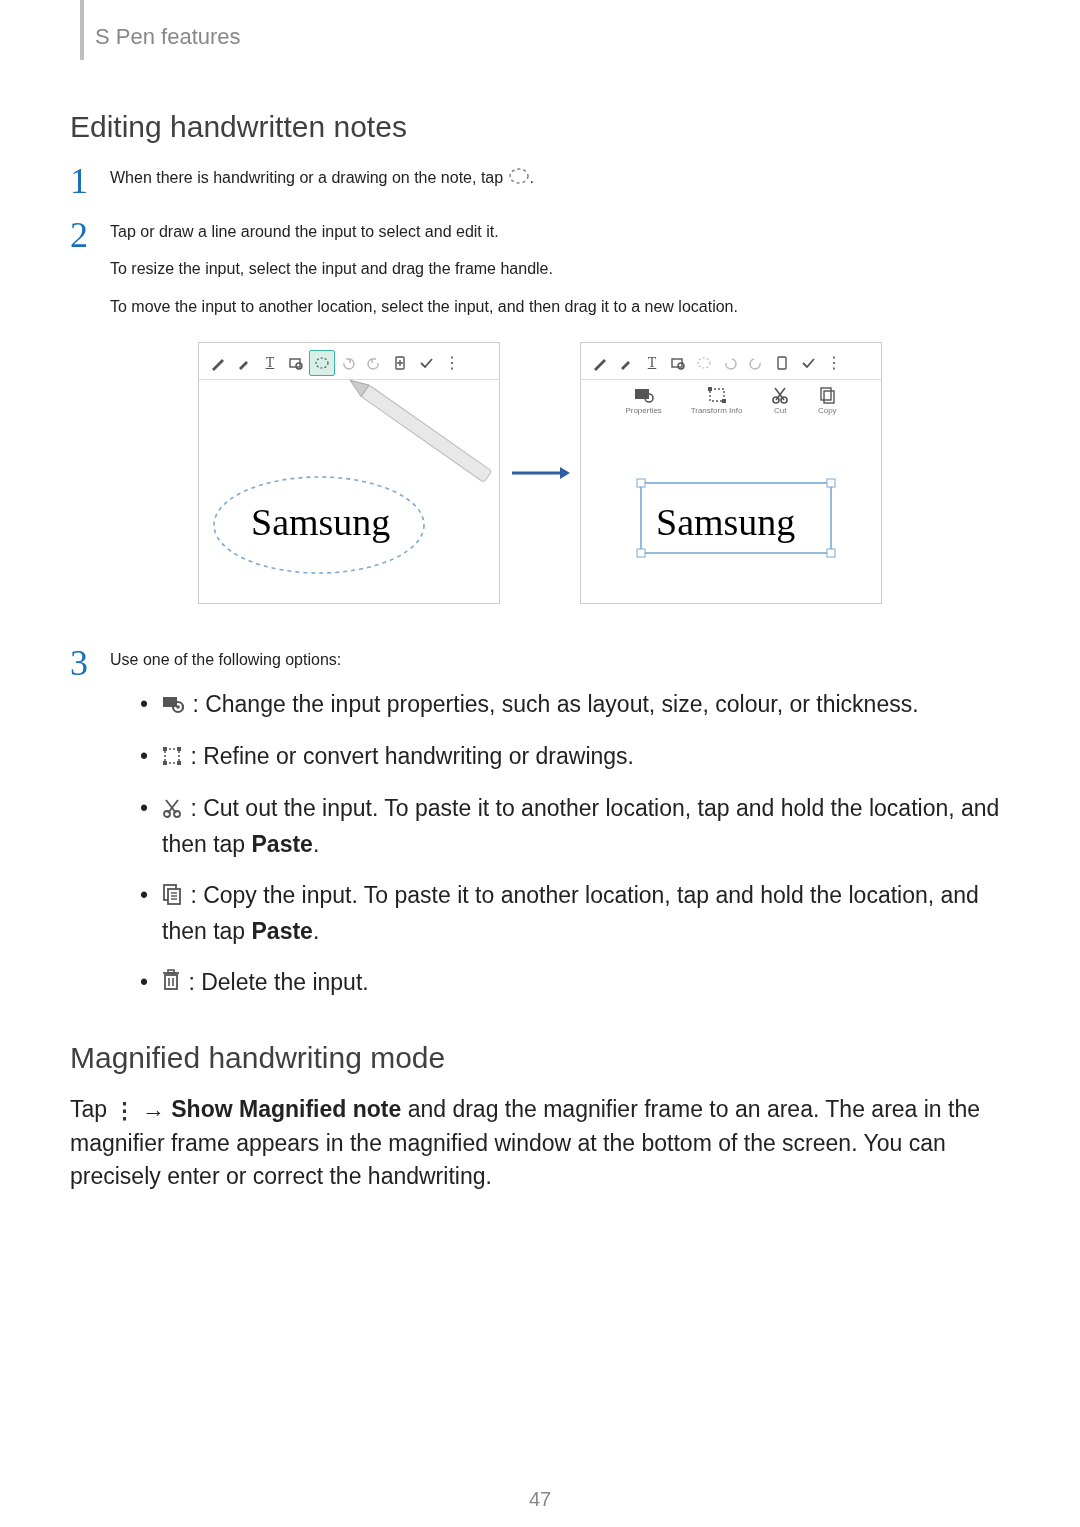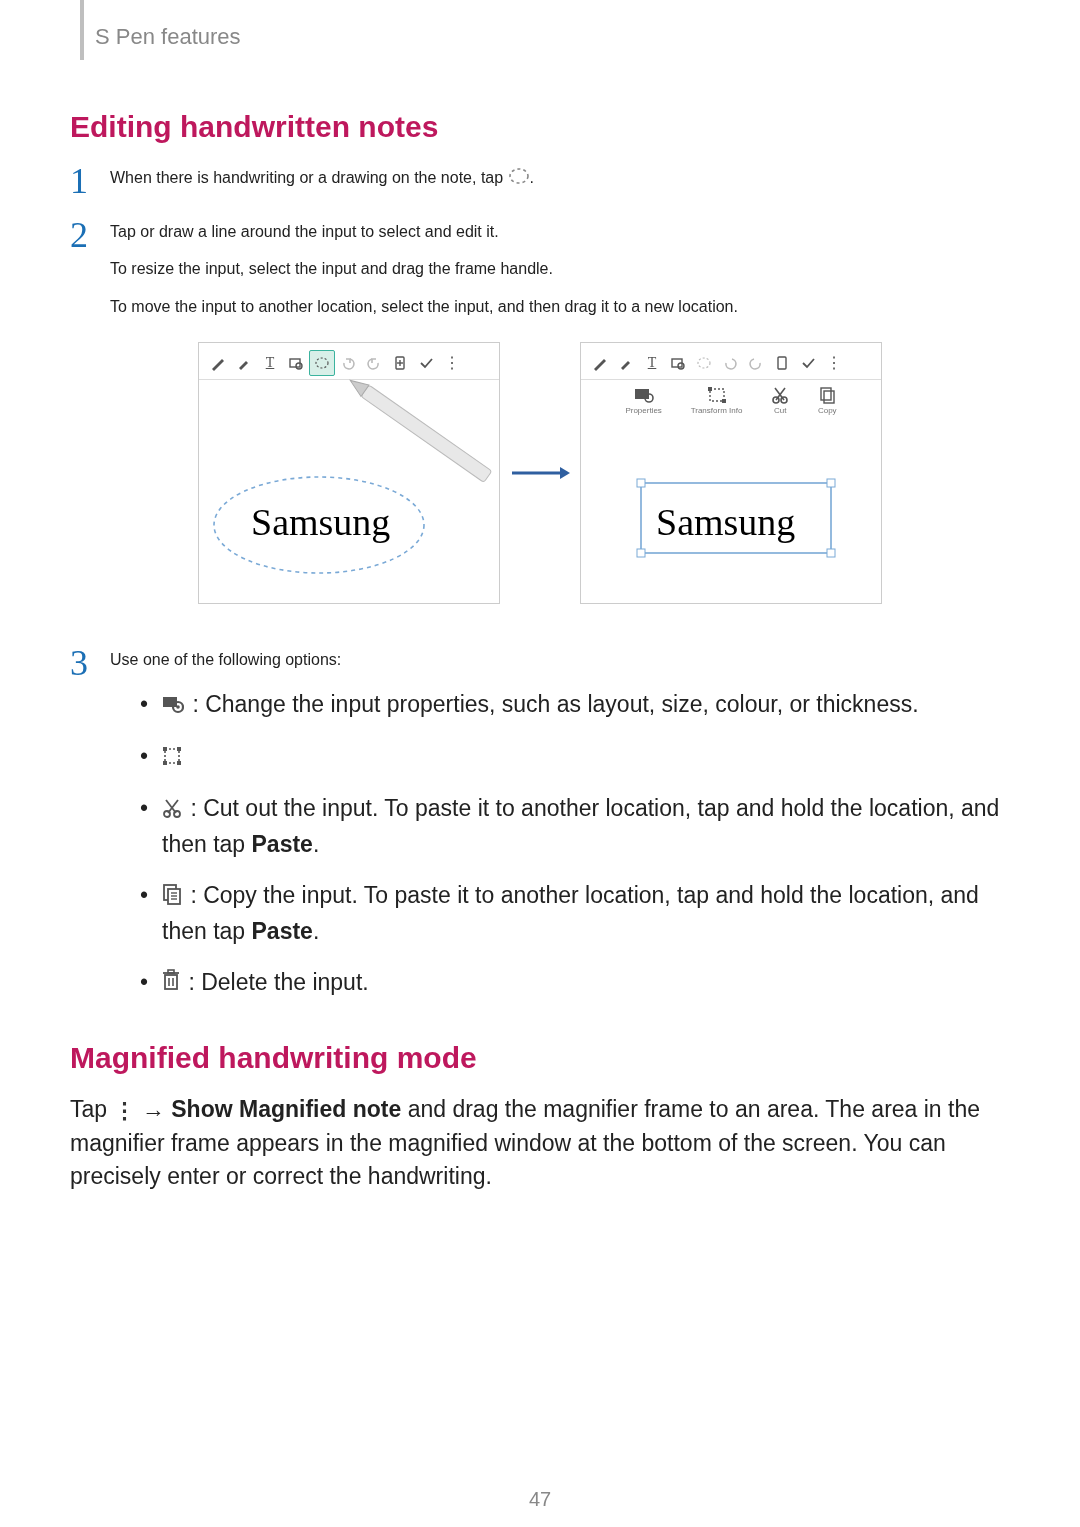--- a/index.html
+++ b/index.html
@@ -29,22 +29,22 @@
     left: 95px;
     top: 24px;
     color: #888;
     font-size: 22px;
   }
   .content {
     padding-top: 110px;
   }
   h2.section {
     font-size: 30px;
-    font-weight: bold;
-    color: #be185d;
+    font-weight: normal;
+    color: #404040;
     margin: 0 0 18px 0;
   }
   p.body {
     font-size: 23px;
     line-height: 1.45;
     margin: 0 0 20px 0;
     color: #222;
   }
   .step {
     display: flex;
@@ -378,21 +378,21 @@
           </li>
           <li>
             <span class="bullet-icon">
               <svg width="20" height="20">
                   <rect x="3" y="3" width="14" height="14" fill="none" stroke="#555" stroke-width="1.6" stroke-dasharray="2 2"></rect>
                   <rect x="1" y="1" width="4" height="4" fill="#555"></rect>
                   <rect x="15" y="1" width="4" height="4" fill="#555"></rect>
                   <rect x="1" y="15" width="4" height="4" fill="#555"></rect>
                   <rect x="15" y="15" width="4" height="4" fill="#555"></rect>
                 </svg>
-            </span>
+            </span><span> : Refine or convert handwriting or drawings.</span>
           </li>
           <li>
             <span class="bullet-icon">
               <svg width="20" height="20">
                   <circle cx="5" cy="16" r="3" fill="none" stroke="#555" stroke-width="1.8"></circle>
                   <circle cx="15" cy="16" r="3" fill="none" stroke="#555" stroke-width="1.8"></circle>
                   <line x1="6" y1="15" x2="16" y2="2" stroke="#555" stroke-width="1.8"></line>
                   <line x1="14" y1="15" x2="4" y2="2" stroke="#555" stroke-width="1.8"></line>
                 </svg>
             </span><span> : Cut out the input. To paste it to another location, tap and hold the location, and then tap </span><strong>Paste</strong><span>.</span>

